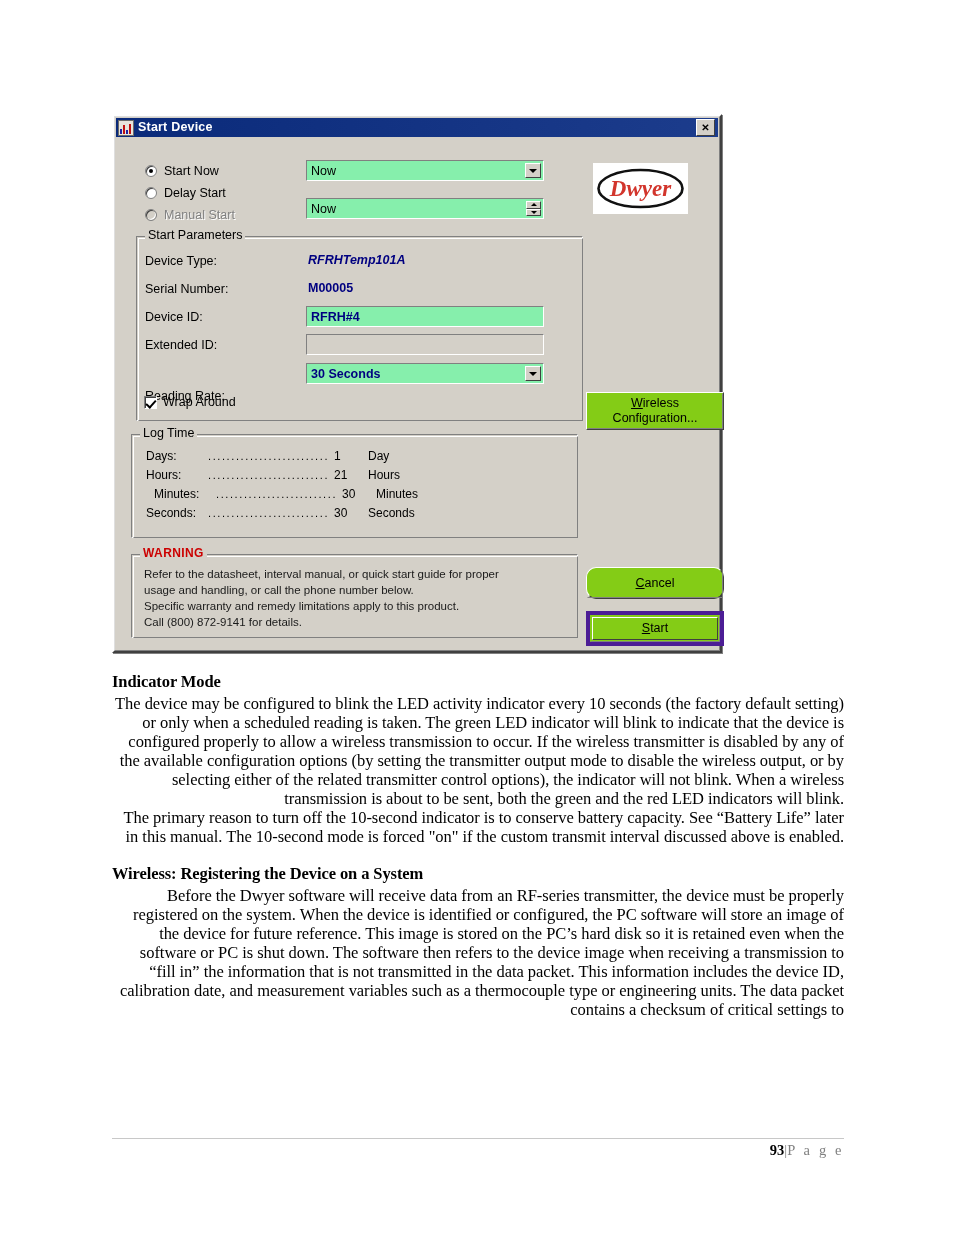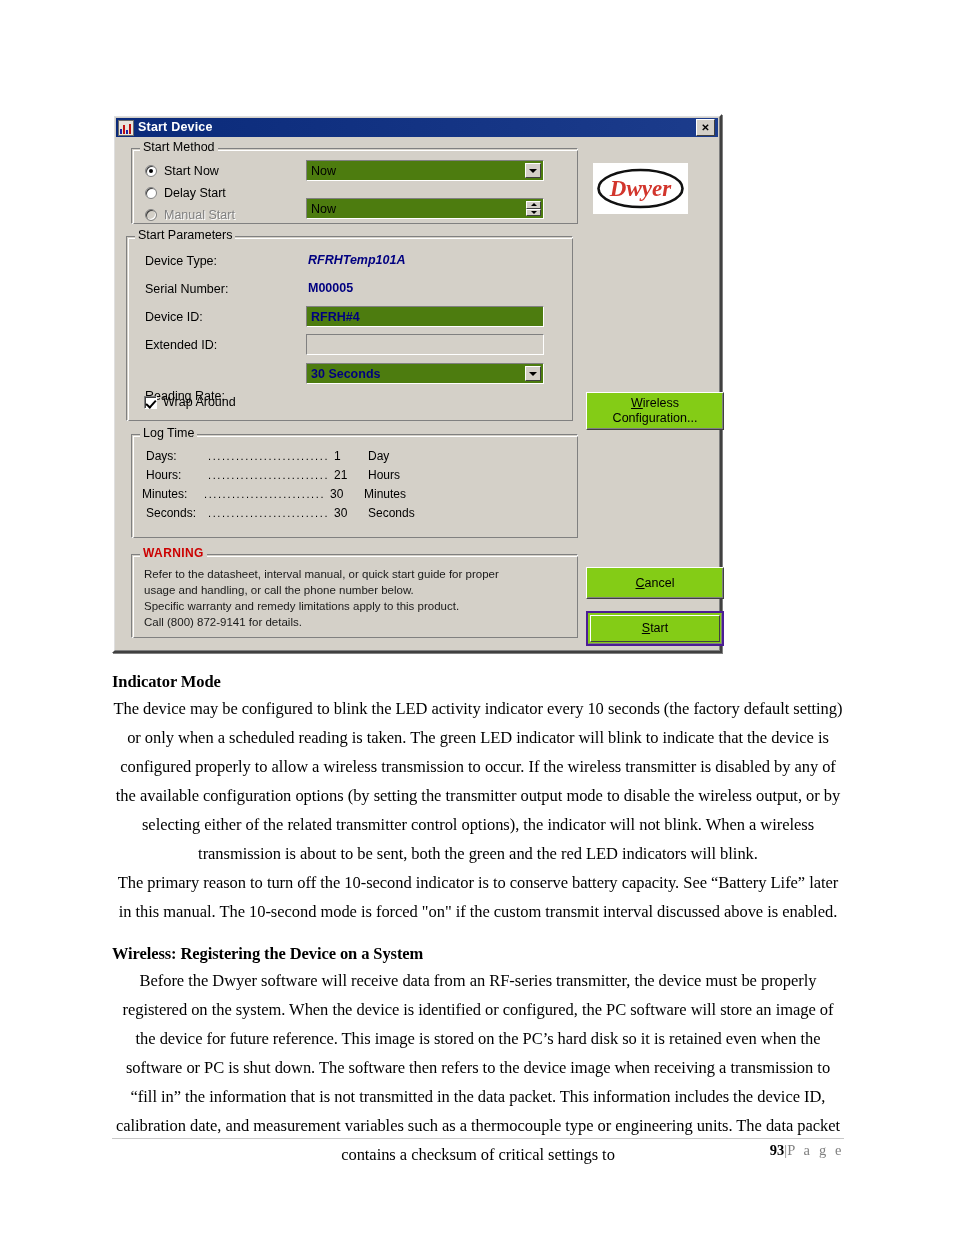--- a/index.html
+++ b/index.html
@@ -190,21 +190,21 @@
     left: 3px; top: 1px;
     width: 4px; height: 8px;
     border: solid #000;
     border-width: 0 2px 2px 0;
     transform: rotate(42deg);
   }
 
   
   .field {
     position: absolute;
-    background: #4d7c0f;
+    background: #86efac;
     border-top: 1px solid #808080;
     border-left: 1px solid #808080;
     border-right: 1px solid #ffffff;
     border-bottom: 1px solid #ffffff;
     box-sizing: border-box;
     display: flex;
     align-items: center;
   }
   .field.gray { background: #d4d0c8; }
   .field .fv {
@@ -336,21 +336,21 @@
   .btn::after {
     content: "";
     position: absolute;
     left: 0; top: 0; right: 0; bottom: 0;
     border: 1px solid transparent;
     border-right-color: #808080;
     border-bottom-color: #808080;
     pointer-events: none;
   }
   .btn.default {
-    border: 2px solid #4c1d95;
+    border: 4px solid #4c1d95;
     text-decoration: underline;
   }
   .btn.default .inner {
     position: absolute;
     left: 2px; top: 2px; right: 2px; bottom: 2px;
     border-top: 1px solid #ffffff;
     border-left: 1px solid #ffffff;
     border-right: 1px solid #404040;
     border-bottom: 1px solid #404040;
     display: flex;
@@ -380,24 +380,24 @@
     font-family: "Liberation Serif", serif;
     font-size: 16.5px;
     font-weight: bold;
     margin: 0 0 2px 0;
     color: #000;
     letter-spacing: -0.1px;
   }
   .doc p {
     font-family: "Liberation Serif", serif;
     font-size: 16.5px;
-    line-height: 29px;
+    line-height: 19px;
     margin: 0;
     color: #000;
-    text-align: center;
+    text-align: right;
     letter-spacing: -0.05px;
   }
   .doc .gap { height: 18px; }
 
   .footer-rule {
     position: absolute;
     left: 112px;
     top: 1138px;
     width: 732px;
     height: 1px;
@@ -425,23 +425,20 @@
     <span class="title-icon">
       <i></i>
         <i></i>
         <i></i>
         <i></i>
     </span>
     <span class="title-text">Start Device</span>
     <span class="title-close">✕</span>
   </div>
 
-  <div class="group" style="left:17px; top:32px; width:447px; height:76px;">
-    <span class="glabel">Start Method</span>
-  </div>
 
   <div class="radio-row" style="left:31px; top:48px;">
     <span class="radio checked"></span>
     <span>Start Now</span>
   </div>
   <div class="radio-row" style="left:31px; top:70px;">
     <span class="radio"></span>
     <span>Delay Start</span>
   </div>
   <div class="radio-row disabled" style="left:31px; top:92px;">
@@ -468,21 +465,21 @@
     </span>
   </div>
 
   <div class="logo-box" style="left:479px; top:47px; width:95px; height:51px;">
     <svg width="93" height="49" viewBox="0 0 93 49">
       <ellipse cx="46.5" cy="24.5" rx="42" ry="18.5" fill="#ffffff" stroke="#111111" stroke-width="2.6"></ellipse>
       <text x="46.5" y="32" text-anchor="middle" font-family="Liberation Serif, serif" font-size="23" font-weight="bold" font-style="italic" fill="#d2352c">Dwyer</text>
     </svg>
   </div>
 
-  <div class="group" style="left:12px; top:120px; width:447px; height:185px;">
+  <div class="group" style="left:22px; top:120px; width:447px; height:185px;">
     <span class="glabel">Start Parameters</span>
   </div>
 
   <span class="lbl" style="left:31px; top:138px;">Device Type:</span>
   <span class="val-blue" style="left:194px; top:137px;font-style:italic;">RFRHTemp101A</span>
 
   <span class="lbl" style="left:31px; top:166px;">Serial Number:</span>
   <span class="val-blue" style="left:194px; top:165px;">M00005</span>
 
   <span class="lbl" style="left:31px; top:194px;">Device ID:</span>
@@ -517,21 +514,21 @@
     <span class="dots">...................................</span>
     <span class="lnum">1</span>
     <span class="lunit">Day</span>
   </div>
   <div class="logrow" style="left:32px; top:352px;">
     <span class="lname">Hours:</span>
     <span class="dots">...................................</span>
     <span class="lnum">21</span>
     <span class="lunit">Hours</span>
   </div>
-  <div class="logrow" style="left:28px; top:371px;">
+  <div class="logrow" style="left:40px; top:371px;">
     <span class="lname">Minutes:</span>
     <span class="dots">...............................</span>
     <span class="lnum">30</span>
     <span class="lunit">Minutes</span>
   </div>
   <div class="logrow" style="left:32px; top:390px;">
     <span class="lname">Seconds:</span>
     <span class="dots">..............................</span>
     <span class="lnum">30</span>
     <span class="lunit">Seconds</span>
@@ -543,21 +540,21 @@
   <span class="warn-line" style="left:30px; top:452px;">Refer to the datasheet, interval manual, or quick start guide for proper</span>
   <span class="warn-line" style="left:30px; top:468px;">usage and handling, or call the phone number below.</span>
   <span class="warn-line" style="left:30px; top:484px;">Specific warranty and remedy limitations apply to this product.</span>
   <span class="warn-line" style="left:30px; top:500px;">Call (800) 872-9141 for details.</span>
 
   <div class="btn" style="left:472px; top:276px; width:138px; height:38px; flex-direction:column;">
     <span><u>W</u>ireless</span>
     <span>Configuration...</span>
   </div>
 
-  <div class="btn" style="left:472px; top:451px; width:138px; height:32px;">
+  <div class="btn" style="left:472px; top:451px; width:138px; height:32px;border-radius:10px;">
     <span><u>C</u>ancel</span>
   </div>
 
   <div class="btn default" style="left:472px; top:495px; width:138px; height:35px;">
     <span class="inner">
       <span><u>S</u>tart</span>
     </span>
   </div>
 </div>
 

